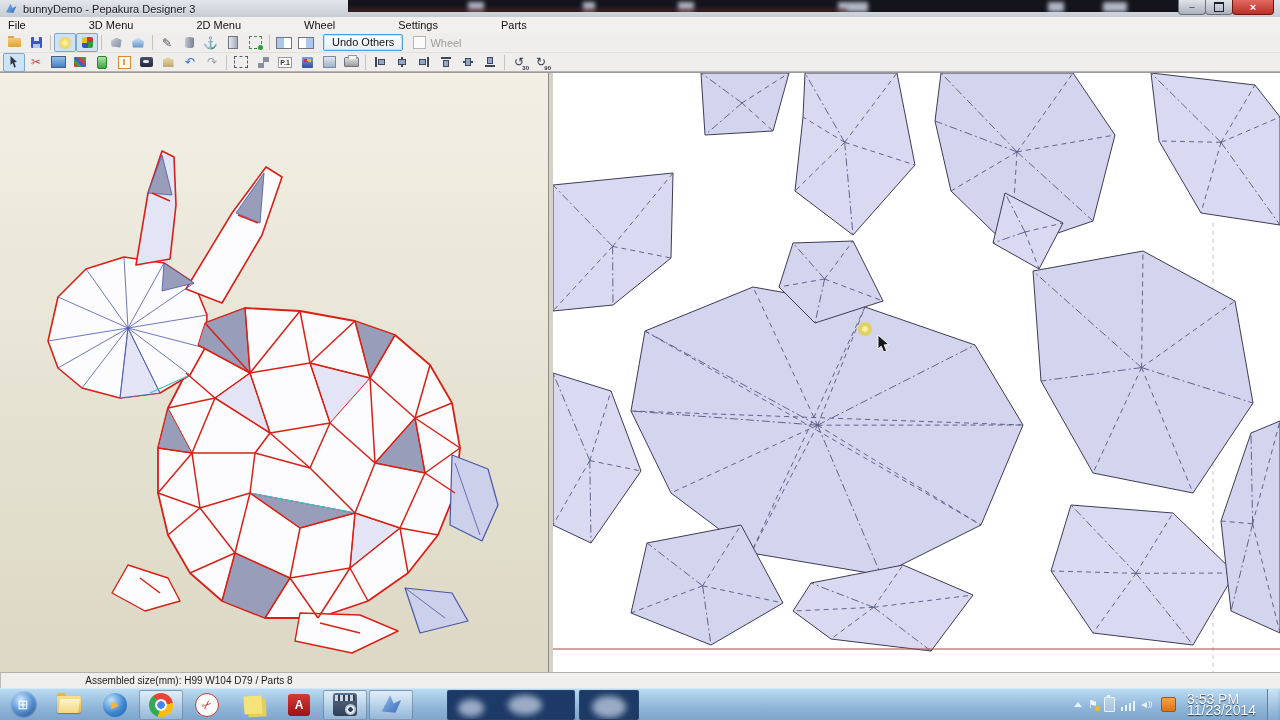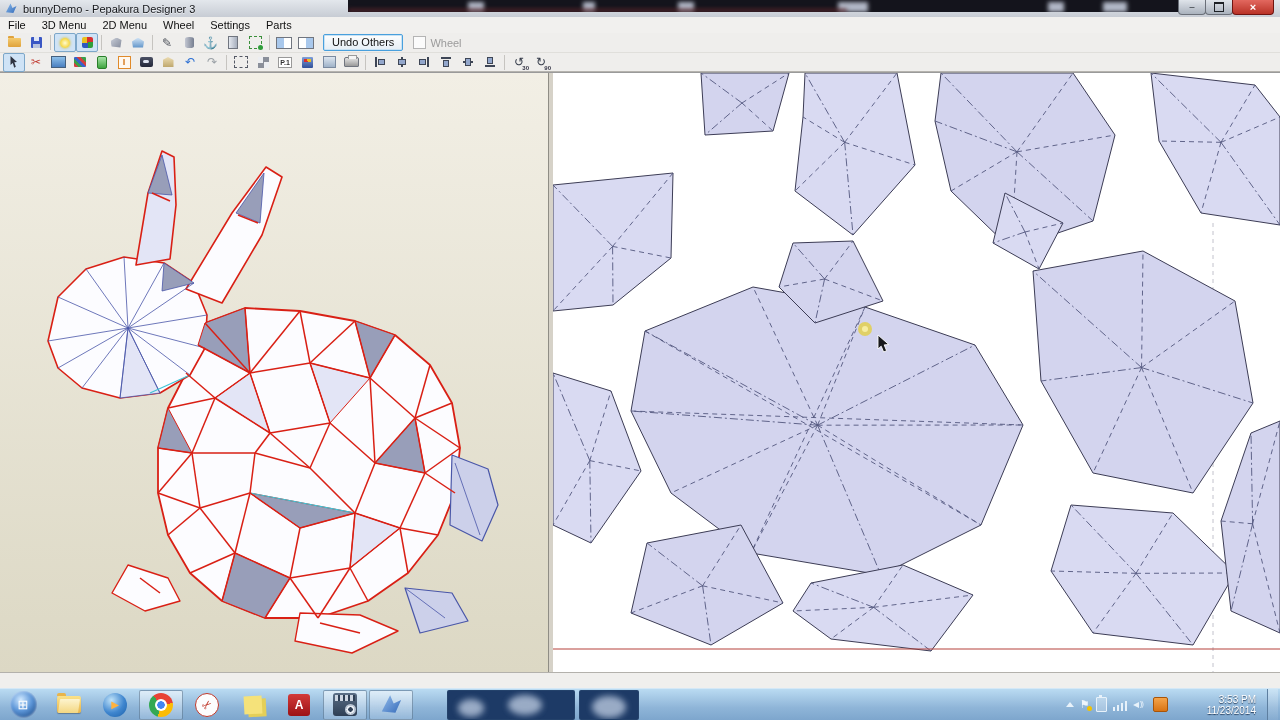--- a/index.html
+++ b/index.html
@@ -23,21 +23,21 @@
   .wbtn{width:28px;height:15px;display:flex;align-items:center;justify-content:center;
     border:1px solid #6a6f78;border-top:none;border-radius:0 0 4px 4px;
     background:linear-gradient(#dfe4ea,#aab2bd);color:#1d2126;font-size:9px;line-height:9px;
     margin-left:-1px;box-sizing:border-box;}
   .wbtn.close{width:42px;background:linear-gradient(#e2685f,#b93227);border-color:#701410;
     color:#fff;font-size:11px;font-weight:bold;}
   .wbtn .maxbox{width:8px;height:7px;border:1px solid #1d2126;border-top-width:2px;display:block;}
 
   
   .menubar{position:absolute;left:0;top:17px;width:1280px;height:16px;background:#f1f0ee;
-    border-bottom:1px solid #d9d7d2;display:flex;align-items:center;font-size:11px;color:#111;}
+    border-bottom:1px solid #d9d7d2;display:flex;align-items:center;font-size:11px;color:#111;gap:47px;}
   .menu-item{padding:1px 8px;cursor:default;}
 
   
   .toolbar{position:absolute;left:0;width:1280px;background:#efeeec;display:flex;
     align-items:center;padding-left:3px;box-sizing:border-box;}
   .tb1{top:33px;height:20px;border-bottom:1px solid #e0dfdb;}
   .tb2{top:53px;height:19px;border-bottom:1px solid #b5b3ae;}
   .ti{width:20px;height:17px;display:flex;align-items:center;justify-content:center;
     border:1px solid transparent;border-radius:2px;flex:0 0 auto;position:relative;}
   .ti.pressed{background:#cfe3f6;border-color:#7da7c9;}
@@ -156,21 +156,21 @@
   .tr-flag::after{content:"";position:absolute;right:-2px;bottom:0;width:5px;height:5px;border-radius:50%;background:#f2c200;}
   .tr-batt{width:9px;height:13px;border:1px solid #e8f2fa;border-radius:1px;position:relative;background:rgba(255,255,255,.25);}
   .tr-batt::before{content:"";position:absolute;left:2px;top:-3px;width:3px;height:2px;background:#e8f2fa;}
   .tr-net{width:14px;height:12px;position:relative;}
   .tr-net::before{content:"";position:absolute;left:0;bottom:0;width:2px;height:4px;background:#e8f2fa;
     box-shadow:4px 0 0 #e8f2fa,4px -2px 0 #e8f2fa,8px 0 0 #e8f2fa,8px -2px 0 #e8f2fa,8px -4px 0 #e8f2fa,12px 0 0 #e8f2fa,12px -2px 0 #e8f2fa,12px -4px 0 #e8f2fa,12px -6px 0 #e8f2fa;}
   .tr-vol{width:14px;height:12px;position:relative;}
   .tr-vol::before{content:"";position:absolute;left:0;top:3px;border-top:3px solid transparent;border-bottom:3px solid transparent;border-right:6px solid #e8f2fa;}
   .tr-vol::after{content:"))";position:absolute;left:7px;top:0;font-size:8px;color:#e8f2fa;letter-spacing:-1px;}
   .tr-orange{width:15px;height:15px;border-radius:2px;background:linear-gradient(#f5a44a,#d97414);border:1px solid #a85408;box-sizing:border-box;}
-  .clock{text-align:right;color:#fff;font-size:10px;line-height:11px;text-shadow:0 1px 1px rgba(10,30,60,.8);padding:0 6px;margin-left:28px;}
+  .clock{text-align:left;color:#fff;font-size:14px;line-height:11px;text-shadow:0 1px 1px rgba(10,30,60,.8);padding:0 6px;}
   .show-desktop{width:10px;height:32px;border-left:1px solid #5d7fa0;background:linear-gradient(rgba(255,255,255,.25),rgba(255,255,255,.05));}
 </style>
 </head>
 <body>
 
 <div class="app">
 
   <div class="titlebar">
     <span class="app-ico"></span>
     <span class="title-text">bunnyDemo - Pepakura Designer 3</span>
@@ -544,20 +544,21 @@
           <line x1="271.6" y1="206" x2="226" y2="214" stroke="#52577e" stroke-width="0.9" stroke-dasharray="5,4"></line>
           <line x1="0" y1="576" x2="727" y2="576" stroke="#b5423c" stroke-width="1.2"></line>
           <circle cx="312" cy="256" r="7" fill="#e2cf4e" opacity="0.85"></circle>
           <circle cx="312" cy="256" r="3" fill="#f6edA0"></circle>
           <path d="M325 262 l0 14 l3.2 -2.8 l2.4 5.8 l3 -1.3 l-2.4 -5.8 l4.6 -0.4 z" fill="#17181c" stroke="#ffffff" stroke-width="0.9"></path>
         </svg>
     </div>
   </div>
 
   <div class="statusbar">
+    <div class="status-right">Assembled size(mm): H99 W104 D79 / Parts 8</div>
   </div>
 
   <div class="taskbar">
     <div id="taskapps" style="display:flex;align-items:center;">
         <div class="tb-app">
           <div class="tb-orb">
             <span>⊞</span>
           </div>
         </div>
         <div class="tb-app">

